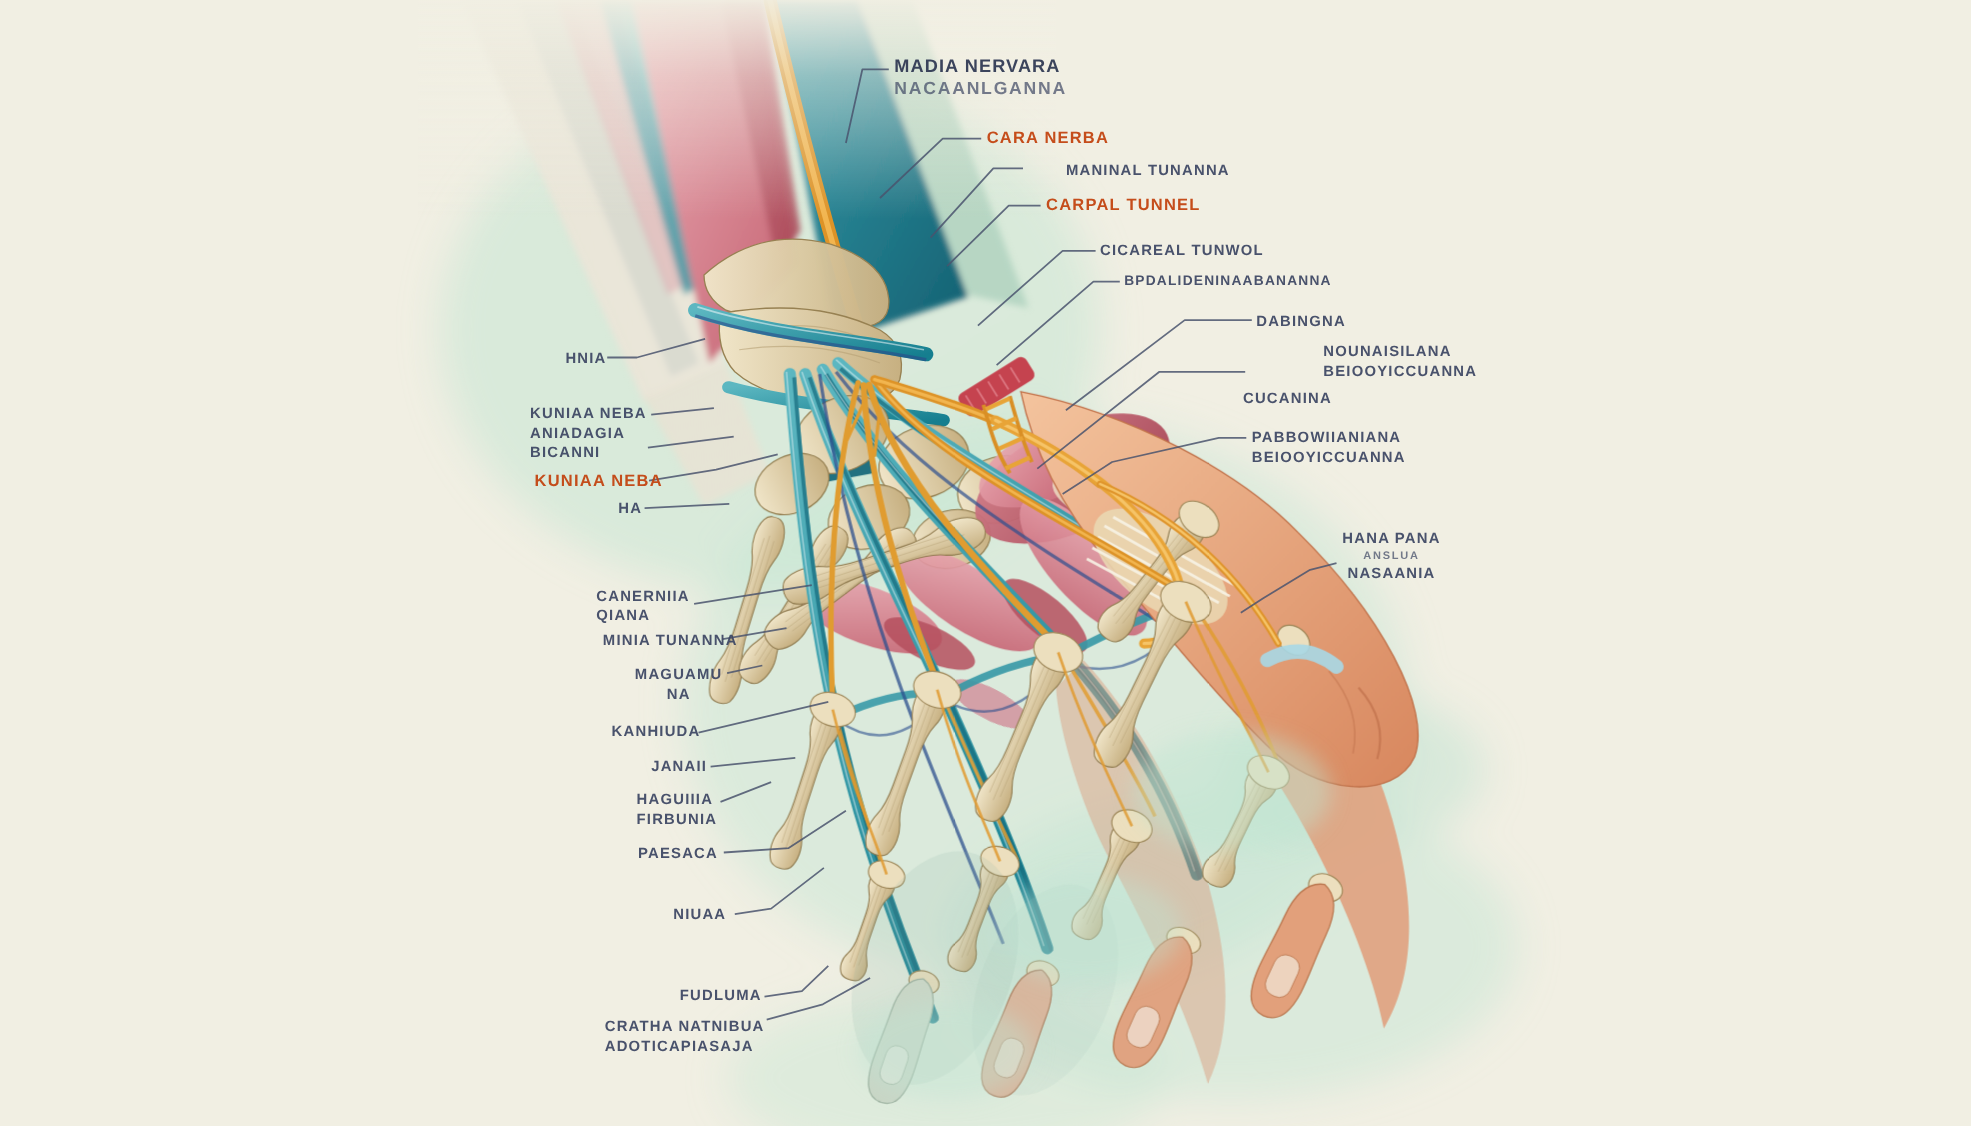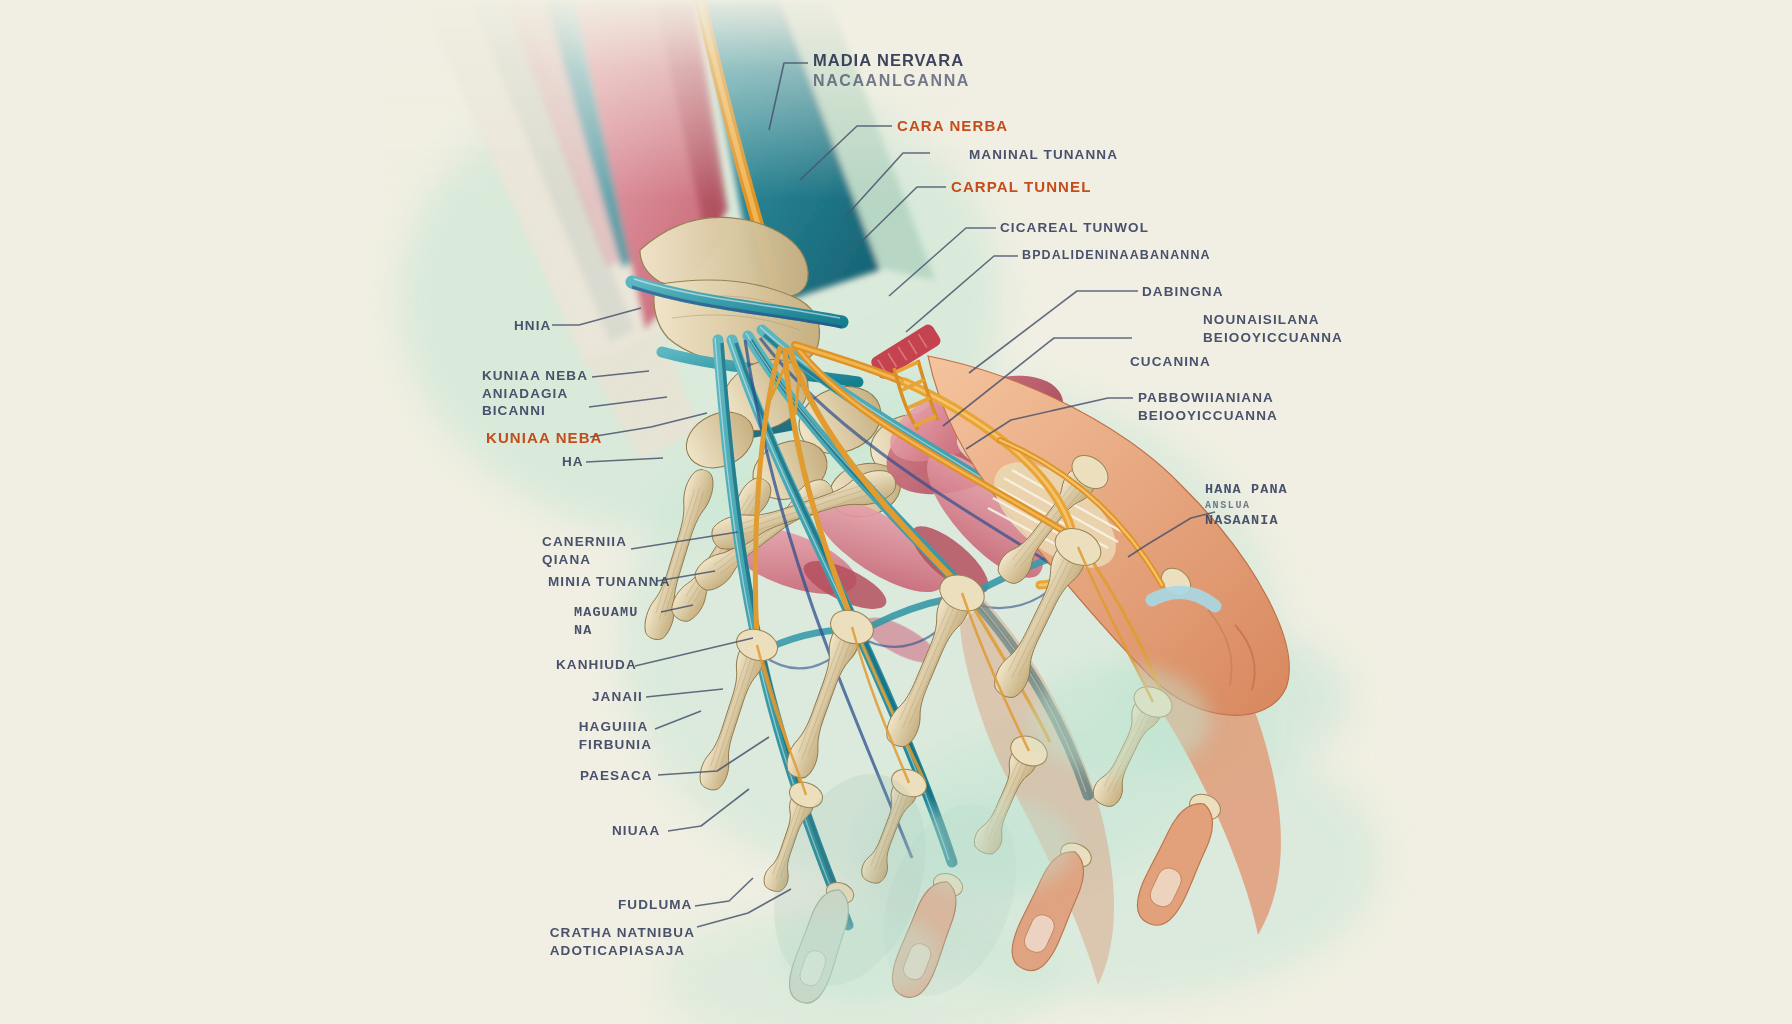--- a/index.html
+++ b/index.html
@@ -8,21 +8,21 @@
   .stage{position:absolute;inset:0;width:1792px;height:780px;}
   svg.art{position:absolute;left:0;top:0;}
   
   .lbl{position:absolute;color:#3d4663;font-weight:600;font-size:13.5px;
        letter-spacing:1.1px;line-height:1.3;white-space:nowrap;opacity:.93;}
   .lbl span{display:block;}
   .lbl .t1{font-size:16.5px;font-weight:700;color:#2e3752;letter-spacing:1px;}
   .lbl .sm{font-size:16px;opacity:.75;letter-spacing:1.6px;}
   .lbl.m{font-size:15px;font-weight:700;color:#c2410c;}
   .lbl.ra{text-align:left;}
-  .lbl.ctr{font-family:Liberation Mono, monospace;}
+  .lbl.ctr{text-align:center;}
 </style>
 </head>
 <body>
 
 <div class="stage">
 
 <svg class="art" width="1792" height="1024" viewBox="0 0 1792 1024">
   <defs>
     <linearGradient id="gBone" x1="0" y1="0" x2="1" y2="0">
       <stop offset="0" stop-color="#f0e5c8"></stop>

